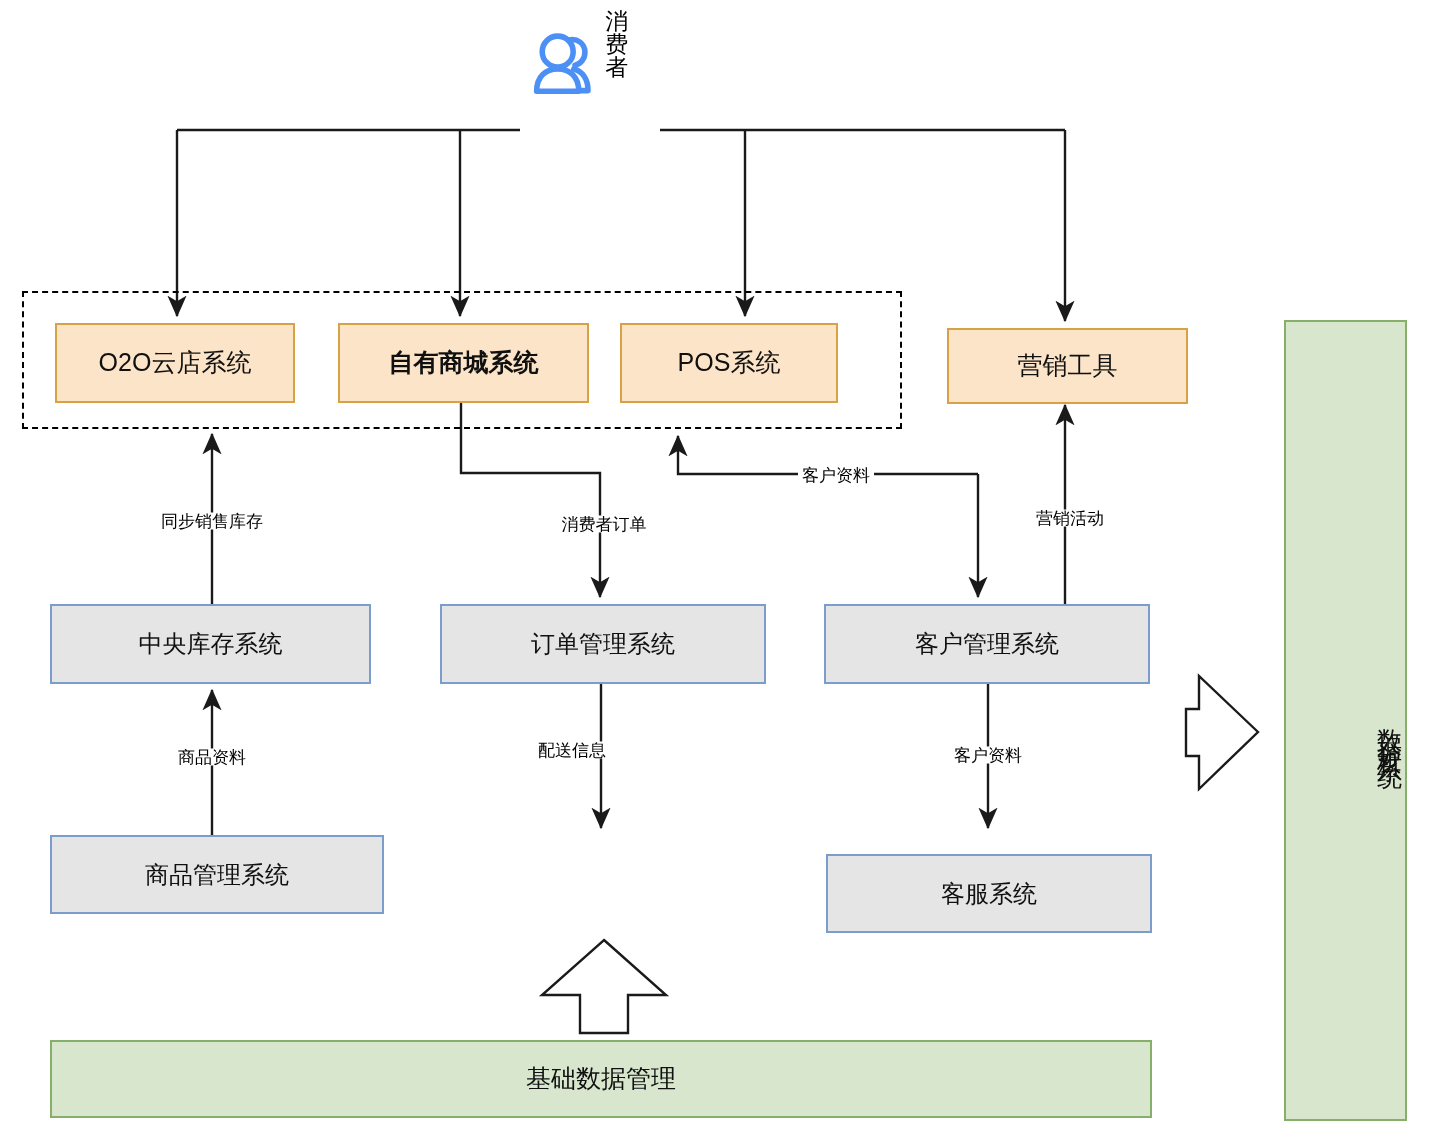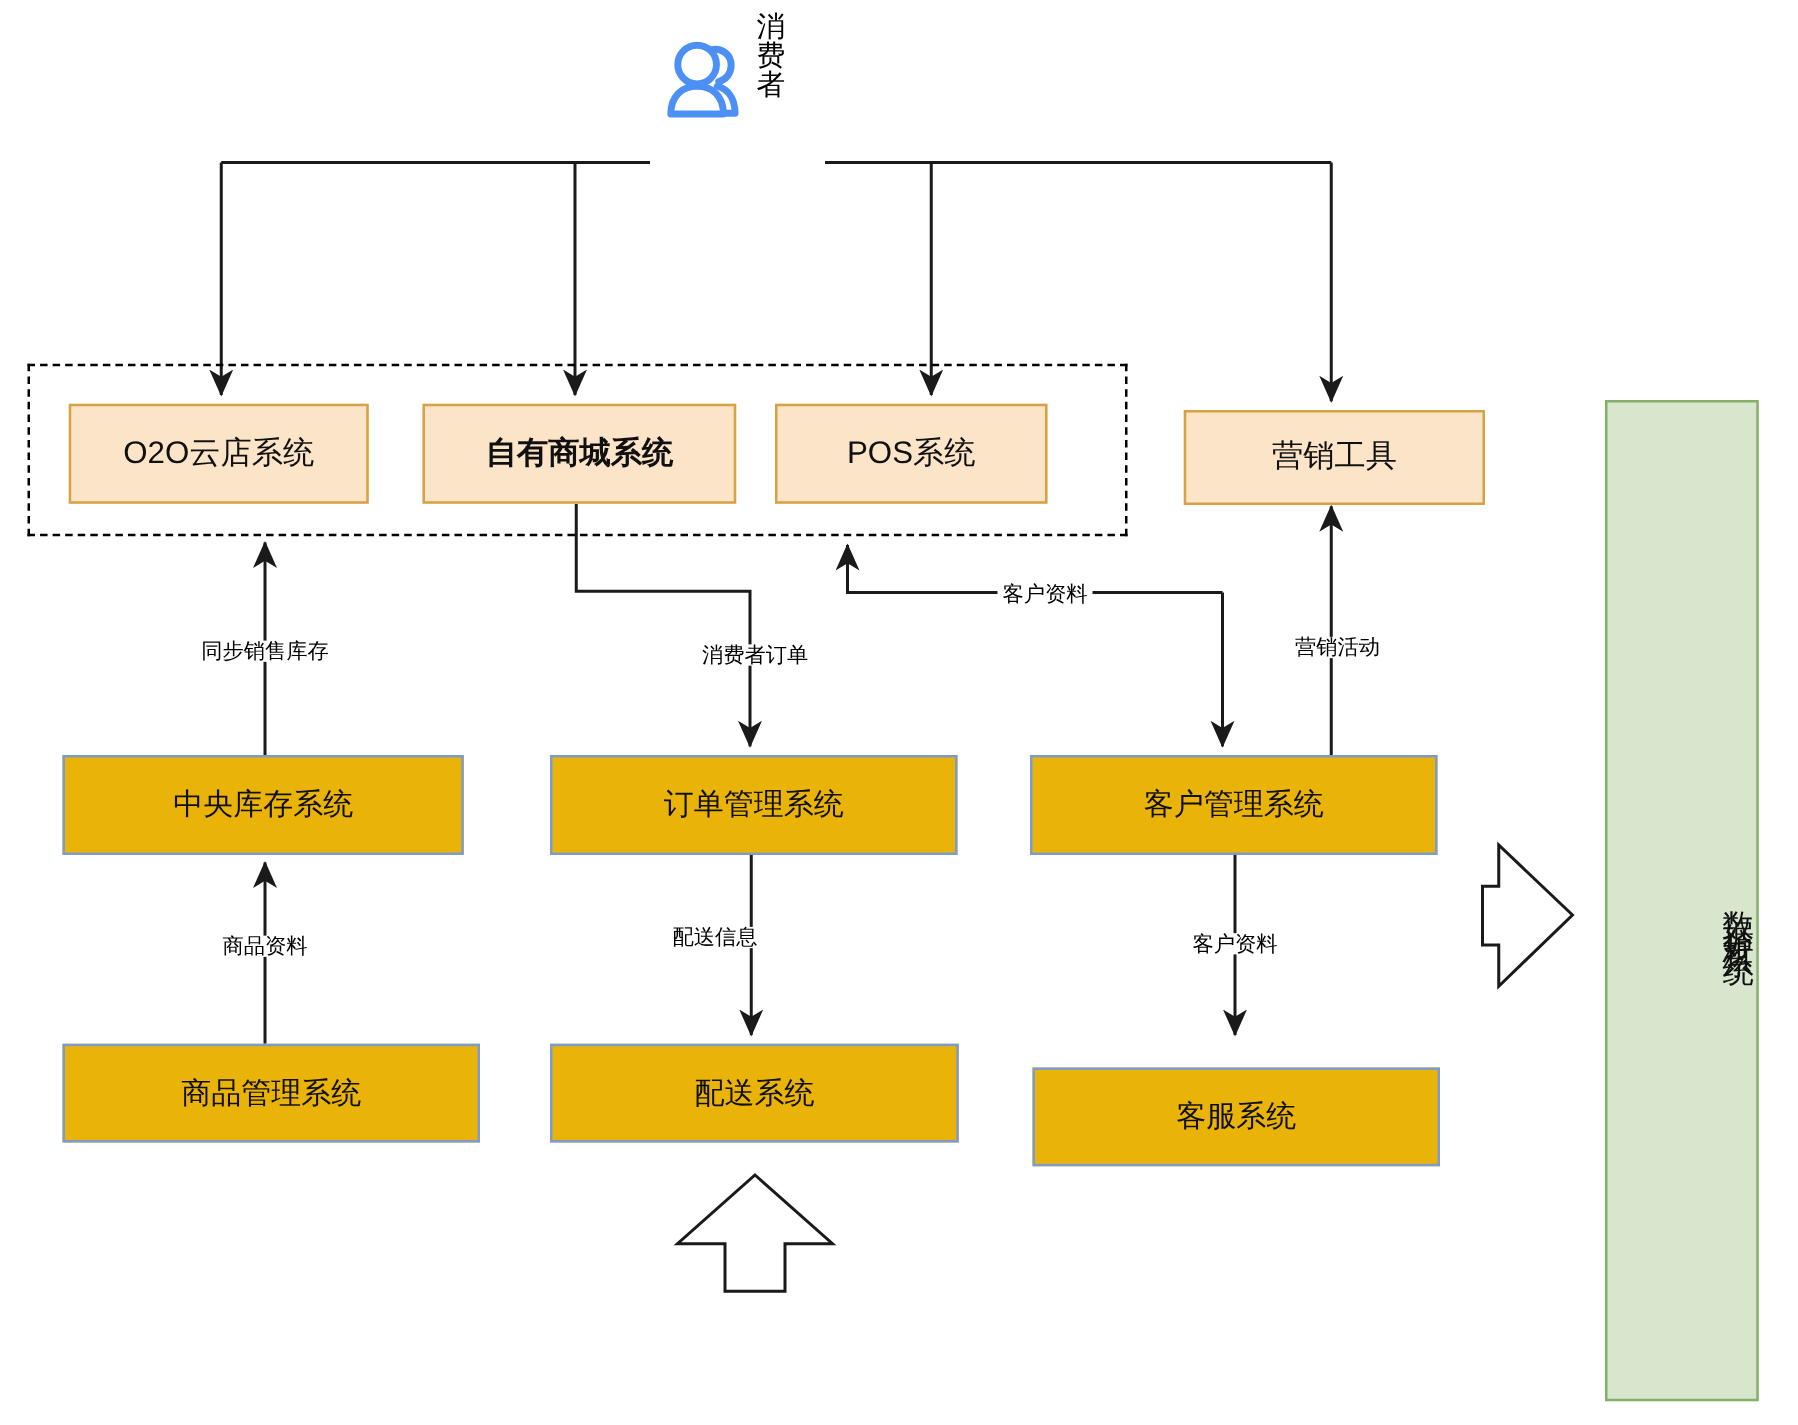--- a/index.html
+++ b/index.html
@@ -35,21 +35,21 @@
     text-align: center;
     line-height: 1.25;
   }
   .node-orange {
     background: #fce4c8;
     border: 2px solid #d6a243;
     font-size: 25px;
     color: #101010;
   }
   .node-blue {
-    background: #eab308;
+    background: #e5e5e5;
     border: 2px solid #7c9dcb;
     font-size: 24px;
     color: #101010;
   }
   .node-green {
     background: #d7e6cd;
     border: 2px solid #86b06a;
     font-size: 25px;
     color: #101010;
   }
@@ -169,27 +169,27 @@
   <div class="node node-blue" style="left:440px; top:604px; width:326px; height:80px;">
     <span>订单管理系统</span>
   </div>
   <div class="node node-blue" style="left:824px; top:604px; width:326px; height:80px;text-align:center;">
     <span>客户管理系统</span>
   </div>
 
   <div class="node node-blue" style="left:50px; top:835px; width:334px; height:79px;">
     <span>商品管理系统</span>
   </div>
-  <div class="node node-blue" style="left:440px; top:835px; width:327px; height:79px;">
-    <span>配送系统</span>
-  </div>
   <div class="node node-blue" style="left:826px; top:835px; width:326px; height:79px;margin-top:19px;">
     <span>客服系统</span>
   </div>
 
+  <div class="node node-green" style="left:50px; top:1040px; width:1102px; height:78px;">
+    <span>基础数据管理</span>
+  </div>
 
   <div class="node node-green node-green-vertical" style="left:1284px; top:320px; width:123px; height:801px;">
     <span>数据分析系统</span>
   </div>
 
   <div class="edge-label" style="left:212px; top:521px;">同步销售库存</div>
   <div class="edge-label" style="left:604px; top:524px;">消费者订单</div>
   <div class="edge-label" style="left:836px; top:475px;">客户资料</div>
   <div class="edge-label" style="left:1070px; top:518px;">营销活动</div>
   <div class="edge-label" style="left:212px; top:757px;">商品资料</div>

